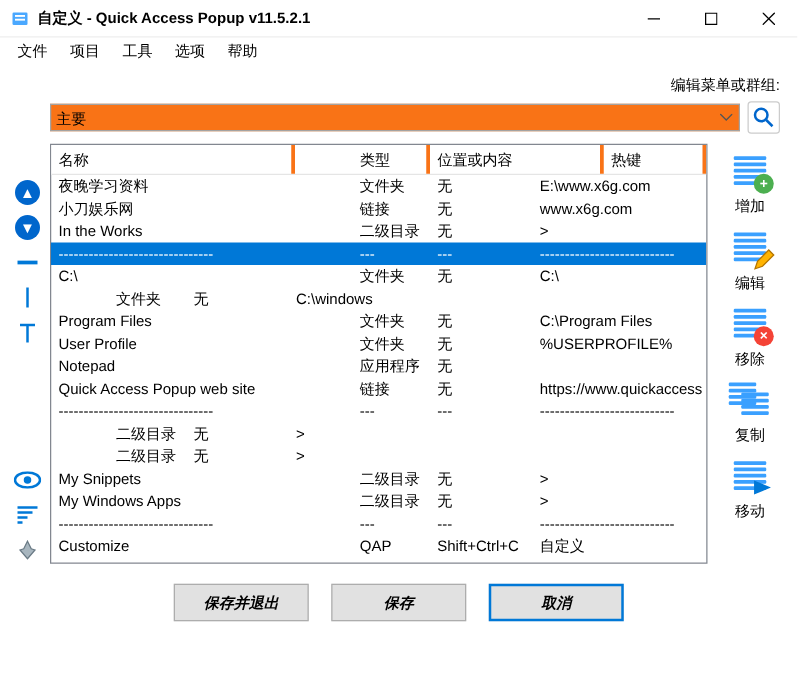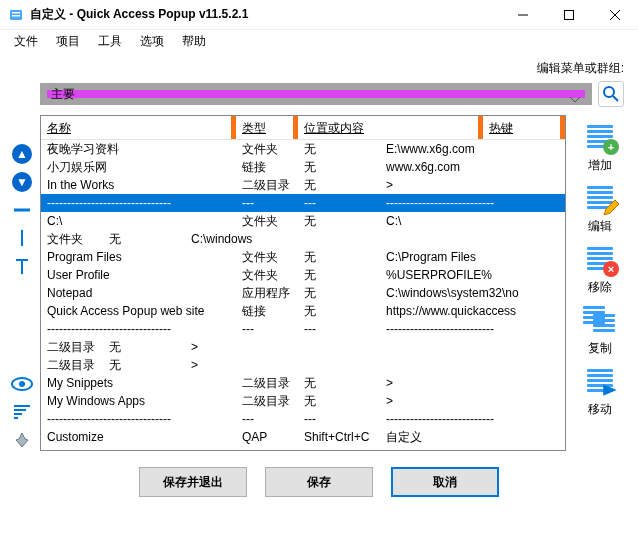--- a/index.html
+++ b/index.html
@@ -7,53 +7,53 @@
 .titlebar { height: 30px; display: flex; align-items: center; padding: 0 0 0 8px; border-bottom: 1px solid #eee; }
 .titlebar .icon { width: 16px; height: 16px; margin-right: 6px; }
 .titlebar .title { flex: 1; font-size: 12px; font-weight: bold; }
 .titlebar .winbtns { display: flex; }
 .titlebar .winbtn { width: 46px; height: 30px; display: flex; align-items: center; justify-content: center; font-size: 14px; }
 .menubar { height: 22px; display: flex; align-items: center; padding: 0 6px; gap: 2px; text-align: right; }
 .menubar .menuitem { padding: 2px 8px; }
 .toolbar-area { padding: 8px 14px 4px 40px; }
 .toolbar-label { margin-bottom: 4px; text-align: right; }
 .toolbar-row { display: flex; align-items: center; gap: 6px; }
-.combo { flex: 1; height: 22px; border: 7px solid #a3a3a3; display: flex; align-items: center; padding: 0 4px; position: relative; background: #d946ef; }
+.combo { flex: 1; height: 22px; border: 1px solid #a3a3a3; display: flex; align-items: flex-end; padding: 0 4px; position: relative; background: #f97316; }
 .combo .arrow { position: absolute; right: 2px; top: 2px; width: 16px; height: 16px; display: flex; align-items: center; justify-content: center; }
 .search-btn { width: 26px; height: 26px; display: flex; align-items: center; justify-content: center; border: 1px solid #ccc; border-radius: 3px; }
 .content { display: flex; padding: 4px 10px 8px 10px; gap: 6px; }
 .left-icons { width: 24px; display: flex; flex-direction: column; align-items: center; gap: 6px; padding-top: 28px; }
 .left-icons .licon { width: 22px; height: 22px; display: flex; align-items: center; justify-content: center; }
 .circle-btn { width: 20px; height: 20px; border-radius: 50%; background: #0066cc; color: #fff; display: flex; align-items: center; justify-content: center; font-size: 12px; }
 .listpanel { flex: 1; border: 1px solid #828790; height: 336px; overflow: hidden; background: #fff; position: relative; }
 .listheader { display: flex; height: 24px; border-bottom: 1px solid #e5e5e5; background: #fff; }
-.listheader .col { padding: 4px 6px; border-right: 5px solid #f97316; font-size: 12px; text-decoration: underline; }
+.listheader .col { padding: 4px 6px; border-right: 3px solid #f97316; font-size: 12px; }
 .listbody { overflow-y: scroll; height: 310px; }
 .listbody::-webkit-scrollbar { width: 17px; }
 .listbody::-webkit-scrollbar-track { background: #f0f0f0; }
 .listbody::-webkit-scrollbar-thumb { background: #cdcdcd; border: 1px solid #a6a6a6; }
 .row { display: flex; height: 18px; align-items: center; }
 .row .cell { padding: 0 6px; white-space: nowrap; overflow: hidden; }
 .row.selected { background: #0078d7; color: #fff; }
 .col-name { width: 195px; }
-.col-type { width: 62px; }
+.col-type { width: 62px; margin-left: 46px; }
 .col-hotkey { width: 82px; }
 .col-loc { flex: 1; }
 .right-icons { width: 56px; display: flex; flex-direction: column; align-items: center; gap: 8px; padding-top: 6px; }
 .right-item { display: flex; flex-direction: column; align-items: center; gap: 2px; }
 .right-item .ricon { width: 38px; height: 34px; position: relative; }
 .doc-lines { position: absolute; left: 6px; top: 4px; width: 26px; height: 26px; }
 .doc-lines .bar { height: 3px; background: #3aa0ff; margin-bottom: 2px; border-radius: 1px; }
 .badge { position: absolute; right: 0; bottom: 0; width: 16px; height: 16px; border-radius: 50%; display: flex; align-items: center; justify-content: center; color: #fff; font-size: 11px; font-weight: bold; }
 .badge.green { background: #4caf50; }
 .badge.red { background: #f44336; }
 .badge.tri { background: none; }
 .pencil { position: absolute; right: -2px; bottom: -2px; width: 20px; height: 20px; }
 .bottom-buttons { display: flex; justify-content: center; gap: 18px; padding: 8px 0 14px 0; }
-.btn { width: 108px; height: 30px; border: 1px solid #adadad; background: #e1e1e1; display: flex; align-items: center; justify-content: center; font-size: 12px; }
+.btn { width: 108px; height: 30px; border: 1px solid #adadad; background: #e1e1e1; display: flex; align-items: center; justify-content: center; font-size: 12px; font-style: italic; }
 .btn.highlight { border: 2px solid #0078d7; }
 </style>
 </head>
 <body>
 
 <div class="titlebar">
   <span class="icon">
     <svg width="16" height="16">
         <rect x="2" y="3" width="12" height="10" fill="#4aa8ff" rx="1"></rect>
         <rect x="4" y="5" width="8" height="1.5" fill="#fff"></rect>
@@ -208,21 +208,20 @@
         <div class="row">
           <div class="cell col-name">User Profile</div>
           <div class="cell col-type">文件夹</div>
           <div class="cell col-hotkey">无</div>
           <div class="cell col-loc">%USERPROFILE%</div>
         </div>
         <div class="row">
           <div class="cell col-name">Notepad</div>
           <div class="cell col-type">应用程序</div>
           <div class="cell col-hotkey">无</div>
-          <div class="cell col-loc">C:\windows\system32\no</div>
         </div>
         <div class="row">
           <div class="cell col-name">Quick Access Popup web site</div>
           <div class="cell col-type">链接</div>
           <div class="cell col-hotkey">无</div>
           <div class="cell col-loc">https://www.quickaccess</div>
         </div>
         <div class="row">
           <div class="cell col-name">-------------------------------</div>
           <div class="cell col-type">---</div>

